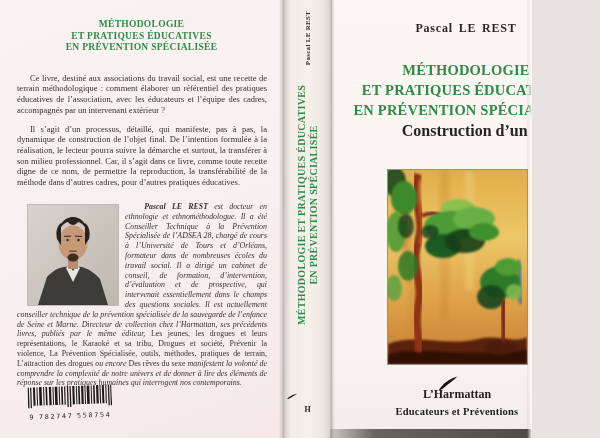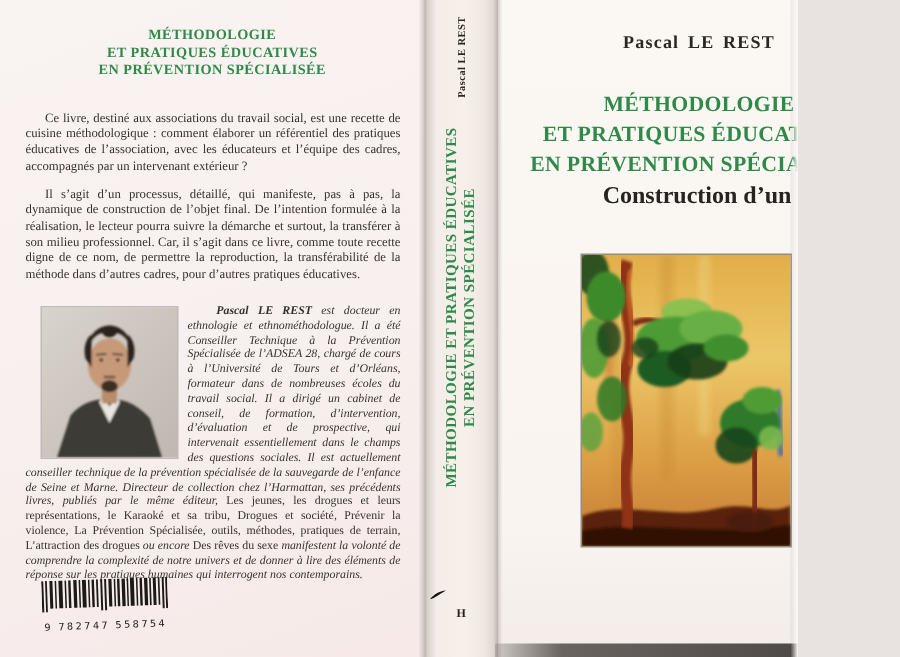--- a/index.html
+++ b/index.html
@@ -75,21 +75,21 @@
 
 <div id="page">
 
   <div class="back">
     <div class="back-title">
       <div>MÉTHODOLOGIE</div>
       <div>ET PRATIQUES ÉDUCATIVES</div>
       <div>EN PRÉVENTION SPÉCIALISÉE</div>
     </div>
 
-    <p class="para p1">Ce livre, destiné aux associations du travail social, est une recette de cuisine méthodologique : comment élaborer un référentiel des pratiques éducatives de l’association, avec les éducateurs et l’équipe des cadres, accompagnés par un intervenant extérieur ?</p>
+    <p class="para p1">Ce livre, destiné aux associations du travail social, est une recette de terrain méthodologique : comment élaborer un référentiel des pratiques éducatives de l’association, avec les éducateurs et l’équipe des cadres, accompagnés par un intervenant extérieur ?</p>
     <p class="para p2">Il s’agit d’un processus, détaillé, qui manifeste, pas à pas, la dynamique de construction de l’objet final. De l’intention formulée à la réalisation, le lecteur pourra suivre la démarche et surtout, la transférer à son milieu professionnel. Car, il s’agit dans ce livre, comme toute recette digne de ce nom, de permettre la reproduction, la transférabilité de la méthode dans d’autres cadres, pour d’autres pratiques éducatives.</p>
 
     <div class="bio">
       
       <svg class="photo" viewBox="0 0 90 100">
         <defs>
           <linearGradient id="phbg" x1="0" y1="0" x2="1" y2="1">
             <stop offset="0" stop-color="#d9d3cd"></stop>
               <stop offset="1" stop-color="#bfb8b1"></stop>
           </linearGradient>
@@ -229,20 +229,29 @@
 
       <path d="M130,90 C133,104 130,120 133,134" stroke="#3a6fae" stroke-width="4" opacity="0.8" filter="url(#b1)"></path>
       <ellipse cx="112" cy="112" rx="20" ry="16" fill="#2f7a2c" filter="url(#b1)"></ellipse>
       <ellipse cx="120" cy="97" rx="13" ry="9" fill="#4f9c35" filter="url(#b1)"></ellipse>
       <ellipse cx="103" cy="127" rx="14" ry="12" fill="#17451c" opacity="0.9" filter="url(#b1)"></ellipse>
       <ellipse cx="126" cy="122" rx="8" ry="8" fill="#7ab84e" opacity="0.9" filter="url(#b1)"></ellipse>
       <path d="M116,130 C114,148 118,162 114,182" stroke="#7a2a12" stroke-width="5" fill="none" filter="url(#b1)"></path>
       <ellipse cx="112" cy="178" rx="16" ry="7" fill="#4a1c0a" opacity="0.9" filter="url(#b1)"></ellipse>
     </svg>
 
-
+    <div class="publisher">
+      <span class="wrap">
+        <svg width="24" height="13" viewBox="0 0 30 16">
+          <path d="M2,15 C8,8 17,2 28,1 C22,5 15,9 10,12 C7,14 4,15 2,15 Z" fill="#15130f"></path>
+        </svg>
+        <span>L’Harmattan</span>
+      </span>
+    </div>
+
+    <div class="collection">Educateurs et Préventions</div>
   </div>
 
   <div class="fold-left"></div>
   <div class="fold-right"></div>
   <div class="bottom-shadow"></div>
   <div class="right-edge"></div>
 </div>
 
 </body></html>

